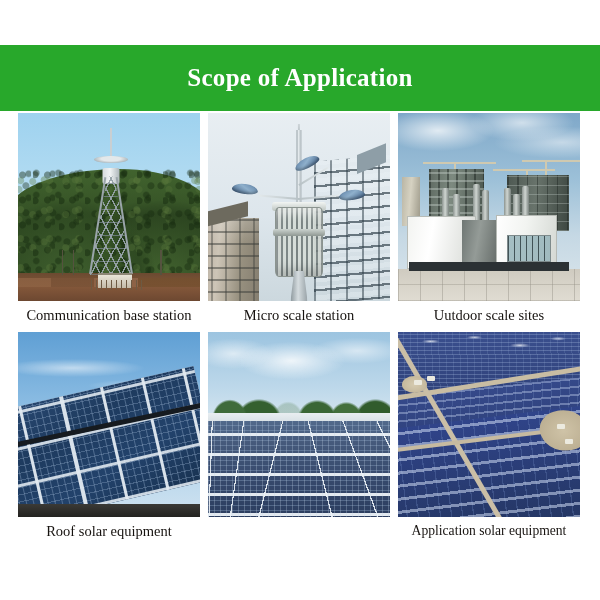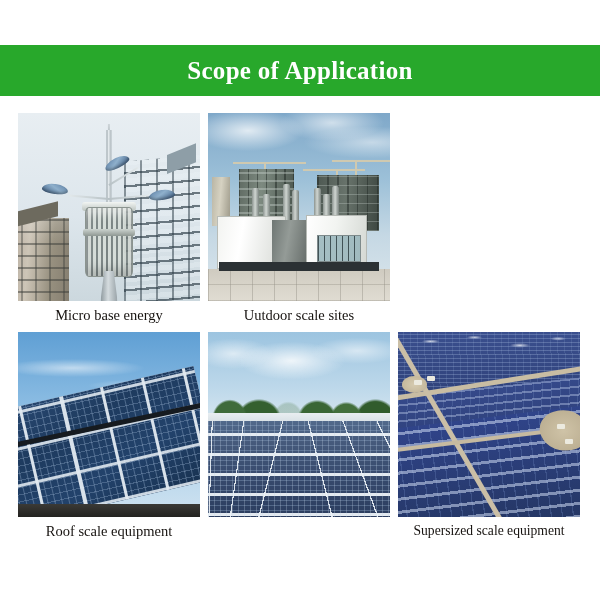--- a/index.html
+++ b/index.html
@@ -14,21 +14,21 @@
     overflow: hidden;
     position: relative;
   }
 
   
   .banner {
     position: absolute;
     left: 0;
     top: 45px;
     width: 600px;
-    height: 51px;
+    height: 66px;
     background: #28a82b;
     display: flex;
     align-items: center;
     justify-content: center;
   }
   .banner-title {
     color: #ffffff;
     font-family: "Liberation Serif", "DejaVu Serif", serif;
     font-weight: bold;
     font-size: 25px;
@@ -483,20 +483,42 @@
 <body>
 
 <div class="banner">
   <div class="banner-title">Scope of Application</div>
 </div>
 
 <div class="grid">
 
   <div class="grid-row row1">
 
+    <div class="cell">
+      <div class="thumb">
+        <div class="scene s1">
+          <div class="hill"></div>
+          <div class="ground"></div>
+          <div class="pylon" style="left:24%"></div>
+          <div class="pylon" style="left:30%"></div>
+          <div class="pylon" style="left:78%"></div>
+          <div class="tower">
+            <div class="mast"></div>
+            <div class="dish"></div>
+            <div class="drum"></div>
+            <div class="body"></div>
+            <div class="leg-l"></div>
+            <div class="leg-r"></div>
+          </div>
+          <div class="shed"></div>
+          <div class="fence"></div>
+        </div>
+      </div>
+      <div class="caption">Communication base station</div>
+    </div>
 
     <div class="cell">
       <div class="thumb">
         <div class="scene s2">
           <div class="bldg-r"></div>
           <div class="bldg-r-top"></div>
           <div class="bldg-l-fill"></div>
           <div class="bldg-l-roof"></div>
           <div class="pole-tip"></div>
           <div class="pole"></div>
@@ -505,21 +527,21 @@
           <div class="arm" style="left:50%;top:45%;width:40px;transform:rotate(-5deg);"></div>
           <div class="lamp" style="left:72%;top:41%;transform:rotate(-7deg);"></div>
           <div class="arm" style="left:50%;top:45%;width:40px;transform:scaleX(-1) rotate(-5deg);transform-origin:left center;"></div>
           <div class="lamp" style="left:13%;top:38%;transform:rotate(7deg) scaleX(-1);"></div>
           <div class="enc-cap"></div>
           <div class="enclosure"></div>
           <div class="enc-base"></div>
           <div class="pole-foot"></div>
         </div>
       </div>
-      <div class="caption">Micro base energy</div>
+      <div class="caption">Micro scale station</div>
     </div>
 
     <div class="cell">
       <div class="thumb">
         <div class="scene s3">
           <div class="clouds"></div>
           <div class="crane" style="left:14%;top:26%;width:40%;">
             <div class="jib" style="left:0;width:100%"></div>
             <div class="mast" style="left:42%;height:26px"></div>
           </div>
@@ -559,21 +581,21 @@
     <div class="cell">
       <div class="thumb">
         <div class="scene s4">
           <div class="wisp"></div>
           <div class="roofline"></div>
           <div class="panelfield"></div>
           <div class="rail"></div>
           <div class="eave"></div>
         </div>
       </div>
-      <div class="caption">Roof scale equipment</div>
+      <div class="caption">Roof solar equipment</div>
     </div>
 
     <div class="cell">
       <div class="thumb">
         <div class="scene s5">
           <div class="sky-cloud"></div>
           <div class="treeline"></div>
           <div class="far-roof"></div>
           <div class="array">
             <div class="rowlines"></div>
@@ -594,17 +616,17 @@
           <div class="road-b"></div>
           <div class="road-c"></div>
           <div class="sand-r"></div>
           <div class="sand-l"></div>
           <div class="hut" style="left:9%;top:26%"></div>
           <div class="hut" style="left:16%;top:24%"></div>
           <div class="hut" style="right:8%;top:50%"></div>
           <div class="hut" style="right:4%;top:58%"></div>
         </div>
       </div>
-      <div class="caption cap-wide">Supersized scale equipment</div>
+      <div class="caption cap-wide">Application solar equipment</div>
     </div>
 
   </div>
 </div>
 
 </body></html>

